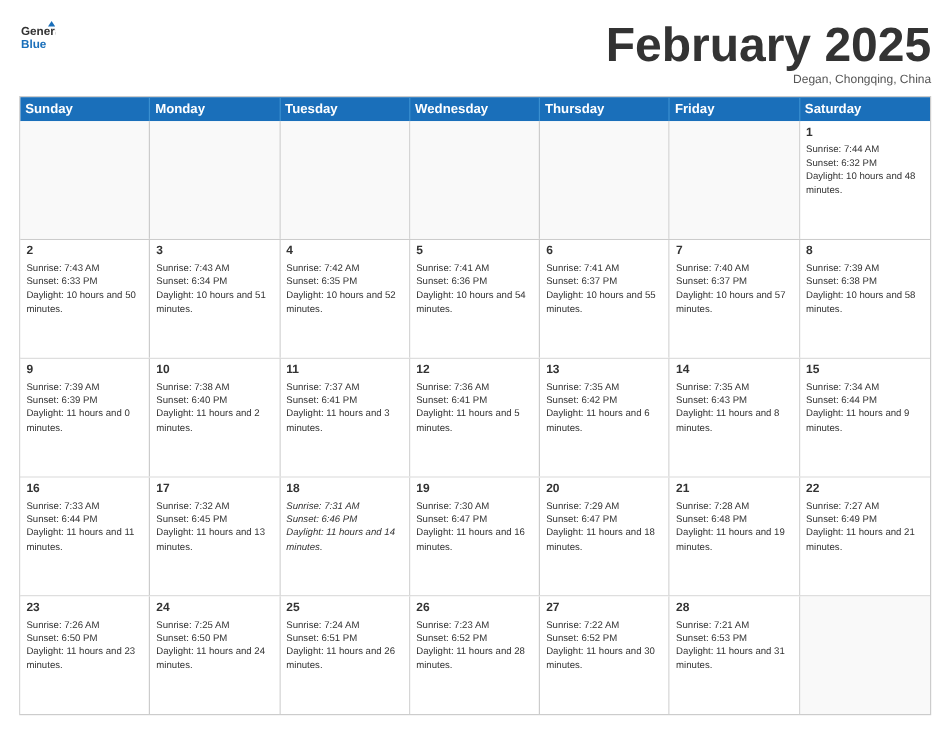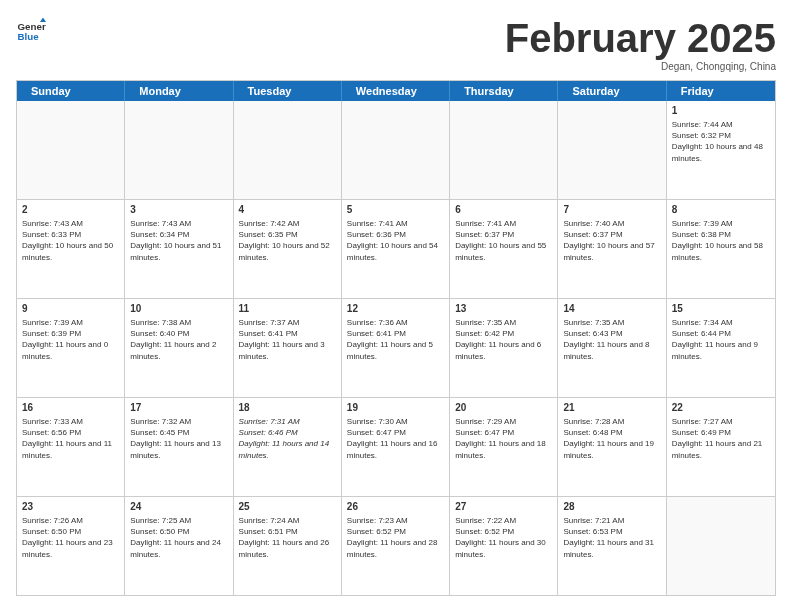--- a/index.html
+++ b/index.html
@@ -52,21 +52,21 @@
     }
     .cal-header {
       display: grid;
       grid-template-columns: repeat(7, 1fr);
       background: #1a6fba;
     }
     .cal-header-cell {
       color: white;
       font-size: 11px;
       font-weight: bold;
-      padding: 4px 14px;
+      padding: 4px 4px;
       border-right: 1px solid #3a8fd0;
     }
     .cal-header-cell:last-child { border-right: none; }
     .cal-body {
       flex: 1;
       display: flex;
       flex-direction: column;
     }
     .cal-row {
       display: grid;
@@ -117,22 +117,22 @@
     </div>
   </div>
 
   <div class="calendar">
     <div class="cal-header" id="cal-header-row">
         <div class="cal-header-cell">Sunday</div>
         <div class="cal-header-cell">Monday</div>
         <div class="cal-header-cell">Tuesday</div>
         <div class="cal-header-cell">Wednesday</div>
         <div class="cal-header-cell">Thursday</div>
+        <div class="cal-header-cell">Friday</div>
         <div class="cal-header-cell">Saturday</div>
-        <div class="cal-header-cell">Friday</div>
       </div>
     <div class="cal-body" id="cal-body">
         <div class="cal-row">
           <div class="cal-cell empty"></div>
           <div class="cal-cell empty"></div>
           <div class="cal-cell empty"></div>
           <div class="cal-cell empty"></div>
           <div class="cal-cell empty"></div>
           <div class="cal-cell empty"></div>
           <div class="cal-cell"><span class="day-num">1</span><span class="cell-text" style="white-space: pre-line;">Sunrise: 7:44 AM
@@ -180,21 +180,21 @@
 Daylight: 11 hours and 6 minutes.</span></div>
           <div class="cal-cell"><span class="day-num">14</span><span class="cell-text" style="white-space: pre-line;">Sunrise: 7:35 AM
 Sunset: 6:43 PM
 Daylight: 11 hours and 8 minutes.</span></div>
           <div class="cal-cell"><span class="day-num">15</span><span class="cell-text" style="white-space: pre-line;">Sunrise: 7:34 AM
 Sunset: 6:44 PM
 Daylight: 11 hours and 9 minutes.</span></div>
         </div>
         <div class="cal-row">
           <div class="cal-cell"><span class="day-num">16</span><span class="cell-text" style="white-space: pre-line;">Sunrise: 7:33 AM
-Sunset: 6:56 PM
+Sunset: 6:44 PM
 Daylight: 11 hours and 11 minutes.</span></div>
           <div class="cal-cell"><span class="day-num">17</span><span class="cell-text" style="white-space: pre-line;">Sunrise: 7:32 AM
 Sunset: 6:45 PM
 Daylight: 11 hours and 13 minutes.</span></div>
           <div class="cal-cell"><span class="day-num">18</span><span class="cell-text" style="white-space: pre-line; font-style: italic;">Sunrise: 7:31 AM
 Sunset: 6:46 PM
 Daylight: 11 hours and 14 minutes.</span></div>
           <div class="cal-cell"><span class="day-num">19</span><span class="cell-text" style="white-space: pre-line;">Sunrise: 7:30 AM
 Sunset: 6:47 PM
 Daylight: 11 hours and 16 minutes.</span></div>

